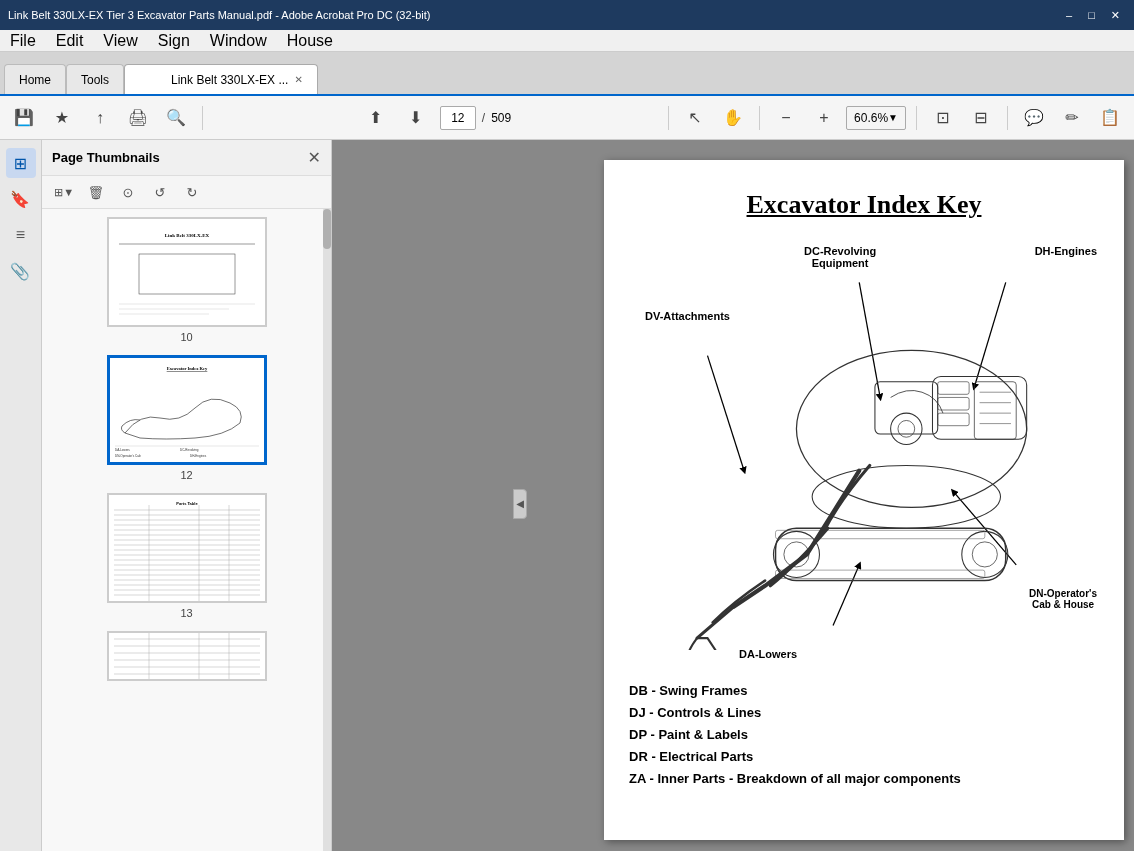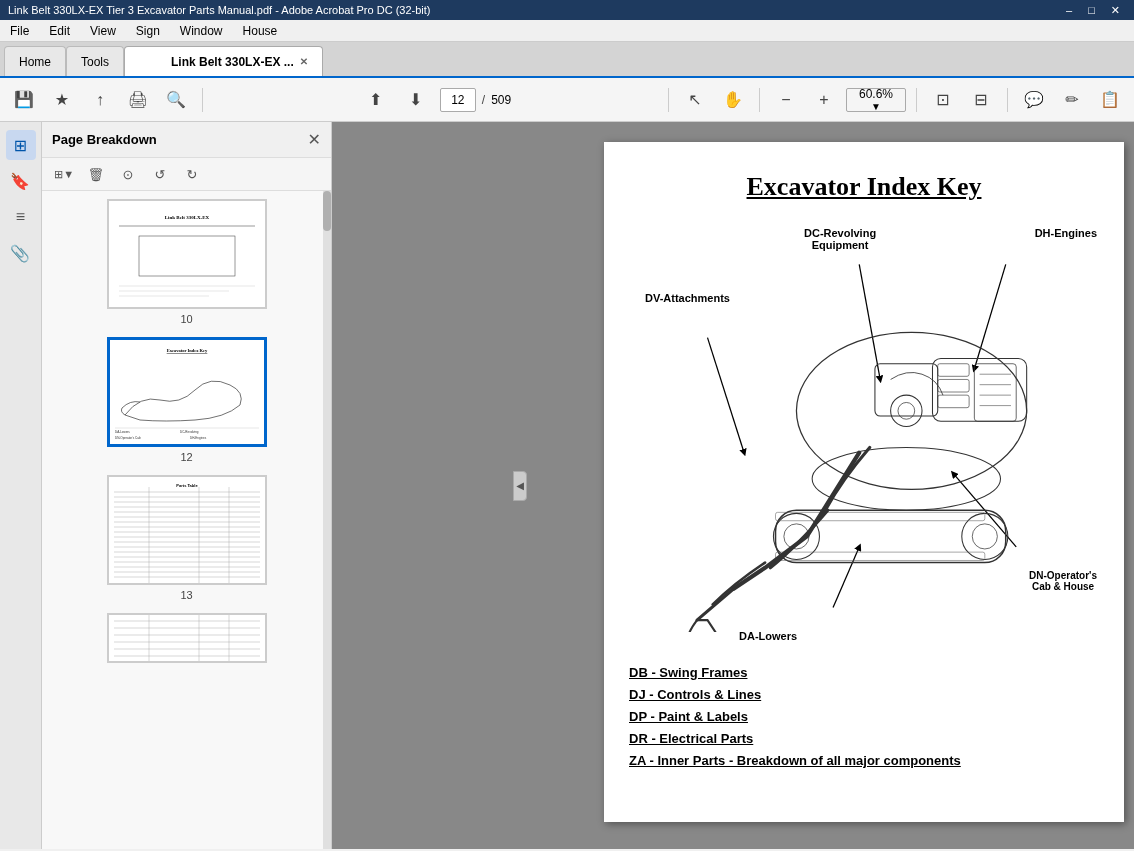--- a/index.html
+++ b/index.html
@@ -2,46 +2,46 @@
 <html><head>
   <meta charset="utf-8">
   <style>
     * { margin: 0; padding: 0; box-sizing: border-box; }
     body { width: 1134px; height: 851px; overflow: hidden; font-family: Arial, sans-serif; font-size: 12px; background: #f0f0f0; }
 
     
     .title-bar {
       background: #1e3a5f;
       color: white;
-      height: 20px;
+      height: 30px;
       display: flex;
       align-items: center;
       padding: 0 8px;
       font-size: 11px;
     }
     .title-bar-text { flex: 1; }
     .title-bar-controls { display: flex; gap: 4px; }
     .title-btn { color: white; font-size: 11px; cursor: pointer; padding: 0 6px; }
 
     
     .menu-bar {
       background: #f0f0f0;
       height: 22px;
       display: flex;
       align-items: center;
       padding: 0 4px;
       border-bottom: 1px solid #ccc;
       gap: 8px;
     }
-    .menu-item { font-size: 12px; padding: 2px 6px; cursor: pointer; }
+    .menu-item { font-size: 16px; padding: 2px 6px; cursor: pointer; }
 
     
     .tab-bar {
       background: #d4d4d4;
-      height: 36px;
+      height: 44px;
       display: flex;
       align-items: flex-end;
       padding: 0 4px;
       border-bottom: 2px solid #0066cc;
     }
     .tab {
       height: 30px;
       padding: 0 14px;
       display: flex;
       align-items: center;
@@ -49,21 +49,21 @@
       font-size: 12px;
       border: 1px solid #bbb;
       border-bottom: none;
       border-radius: 4px 4px 0 0;
       background: #e8e8e8;
       gap: 6px;
     }
     .tab.active {
       background: white;
       border-color: #aaa;
-      font-weight: bold;
+      font-weight: normal;
       padding-left: 46px;
     }
     .tab-close { font-size: 10px; color: #666; cursor: pointer; }
 
     
     .toolbar {
       background: #f5f5f5;
       height: 44px;
       display: flex;
       align-items: center;
@@ -84,21 +84,21 @@
     .toolbar-center { flex: 1; display: flex; align-items: center; justify-content: center; gap: 8px; }
     .page-nav { display: flex; align-items: center; gap: 6px; }
     .page-input {
       width: 36px; height: 24px; text-align: center;
       border: 1px solid #aaa; border-radius: 2px; font-size: 12px;
     }
     .page-sep { color: #444; }
     .zoom-display {
       width: 60px; height: 24px; text-align: center;
       border: 1px solid #aaa; border-radius: 2px; font-size: 12px;
-      display: flex; align-items: center; justify-content: center; flex-direction: column;
+      display: flex; align-items: center; justify-content: center;
     }
 
     
     .main-area { display: flex; height: calc(851px - 124px); }
 
     
     .sidebar {
       width: 42px;
       background: #e8e8e8;
       border-right: 1px solid #ccc;
@@ -228,21 +228,21 @@
       font-weight: bold;
       font-family: Arial, sans-serif;
     }
     
     .lbl-dc { top: 5px; left: 195px; text-align: center; }
     .lbl-dh { top: 5px; right: 5px; }
     .lbl-dv { top: 60px; left: 10px; }
     .lbl-dn { bottom: 55px; right: 5px; text-align: center; }
     .lbl-da { bottom: 20px; left: 120px; }
 
-    .parts-list { margin-top: 8px; text-decoration: underline; }
+    .parts-list { margin-top: 8px; }
     .parts-item { font-size: 13px; font-weight: bold; font-family: Arial, sans-serif; line-height: 1.7; }
   </style>
 </head>
 <body>
 
 <div class="title-bar">
   <span class="title-bar-text">Link Belt 330LX-EX Tier 3 Excavator Parts Manual.pdf - Adobe Acrobat Pro DC (32-bit)</span>
   <div class="title-bar-controls">
     <span class="title-btn">–</span>
     <span class="title-btn">□</span>
@@ -313,21 +313,21 @@
 
   <div class="sidebar">
     <div class="sidebar-icon active" title="Page Thumbnails">⊞</div>
     <div class="sidebar-icon" title="Bookmarks">🔖</div>
     <div class="sidebar-icon" title="Layers">≡</div>
     <div class="sidebar-icon" title="Attachments">📎</div>
   </div>
 
   <div class="thumbnails-panel">
     <div class="thumbnails-header">
-      <span class="thumbnails-title">Page Breakdown</span>
+      <span class="thumbnails-title">Page Thumbnails</span>
       <span class="thumbnails-close">✕</span>
     </div>
     <div class="thumbnails-toolbar">
       <div class="th-btn" title="View options" style="font-size:11px">⊞▼</div>
       <div class="th-btn" title="Delete">🗑</div>
       <div class="th-btn" title="Extract">⊙</div>
       <div class="th-btn" title="Rotate CCW">↺</div>
       <div class="th-btn" title="Rotate CW">↻</div>
     </div>
     <div class="thumbnails-scroll" style="position:relative;">

